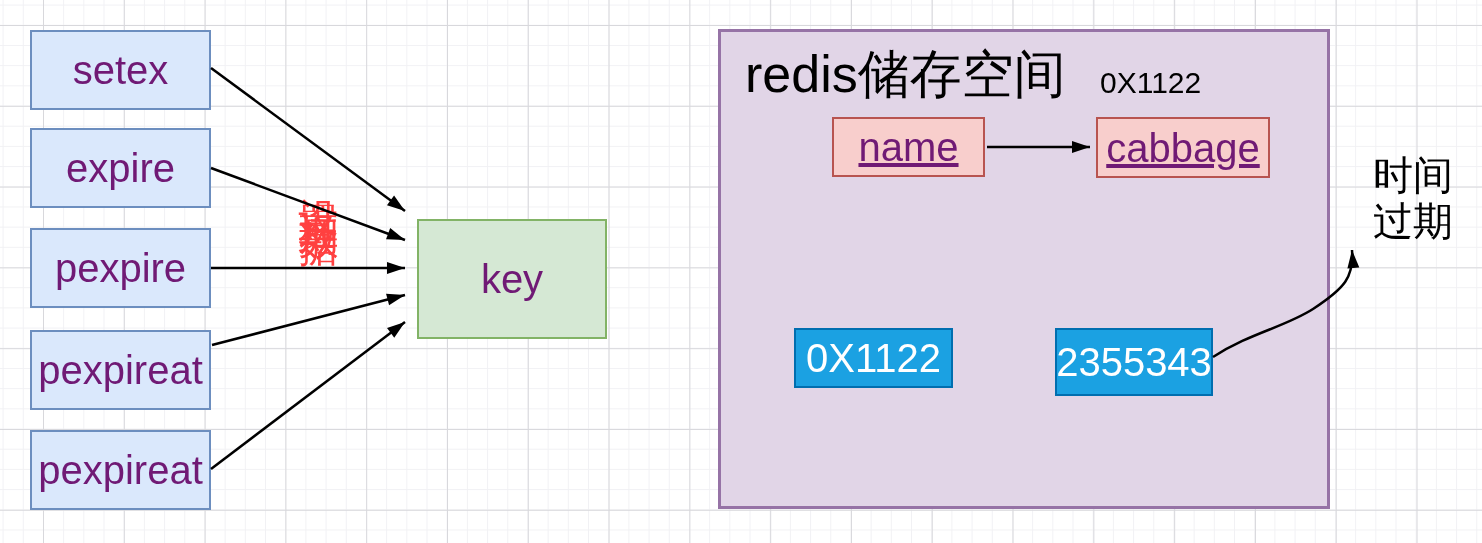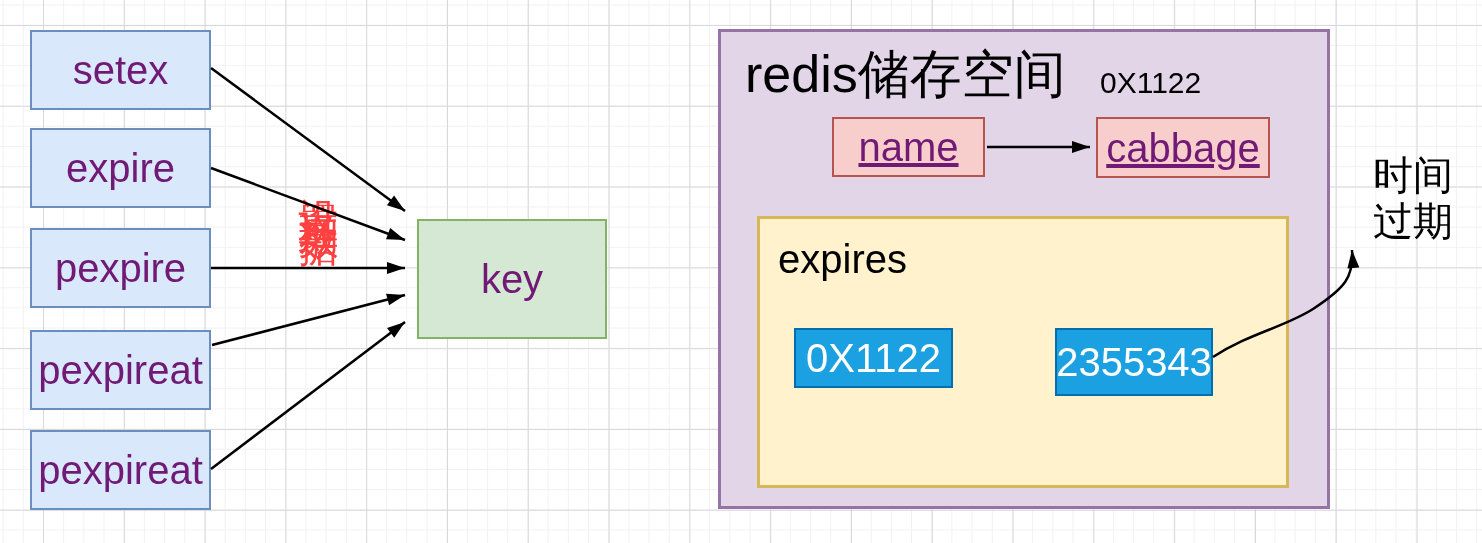--- a/index.html
+++ b/index.html
@@ -124,23 +124,20 @@
 
   <div class="redis-container">
     <div class="redis-title">redis储存空间</div>
   </div>
 
   <div class="addr-label">0X1122</div>
 
   <div class="box pairbox namebox">name</div>
   <div class="box pairbox valbox">cabbage</div>
 
-  <div class="expires-box">
-    <div class="expires-title">expires</div>
-  </div>
   <div class="box bluebox blue1">0X1122</div>
   <div class="box bluebox blue2">2355343</div>
 
   <div class="expiry-note">
     <div>时间</div>
     <div>过期</div>
   </div>
 
   <svg class="overlay" width="1482" height="543" viewBox="0 0 1482 543">
     <defs>

